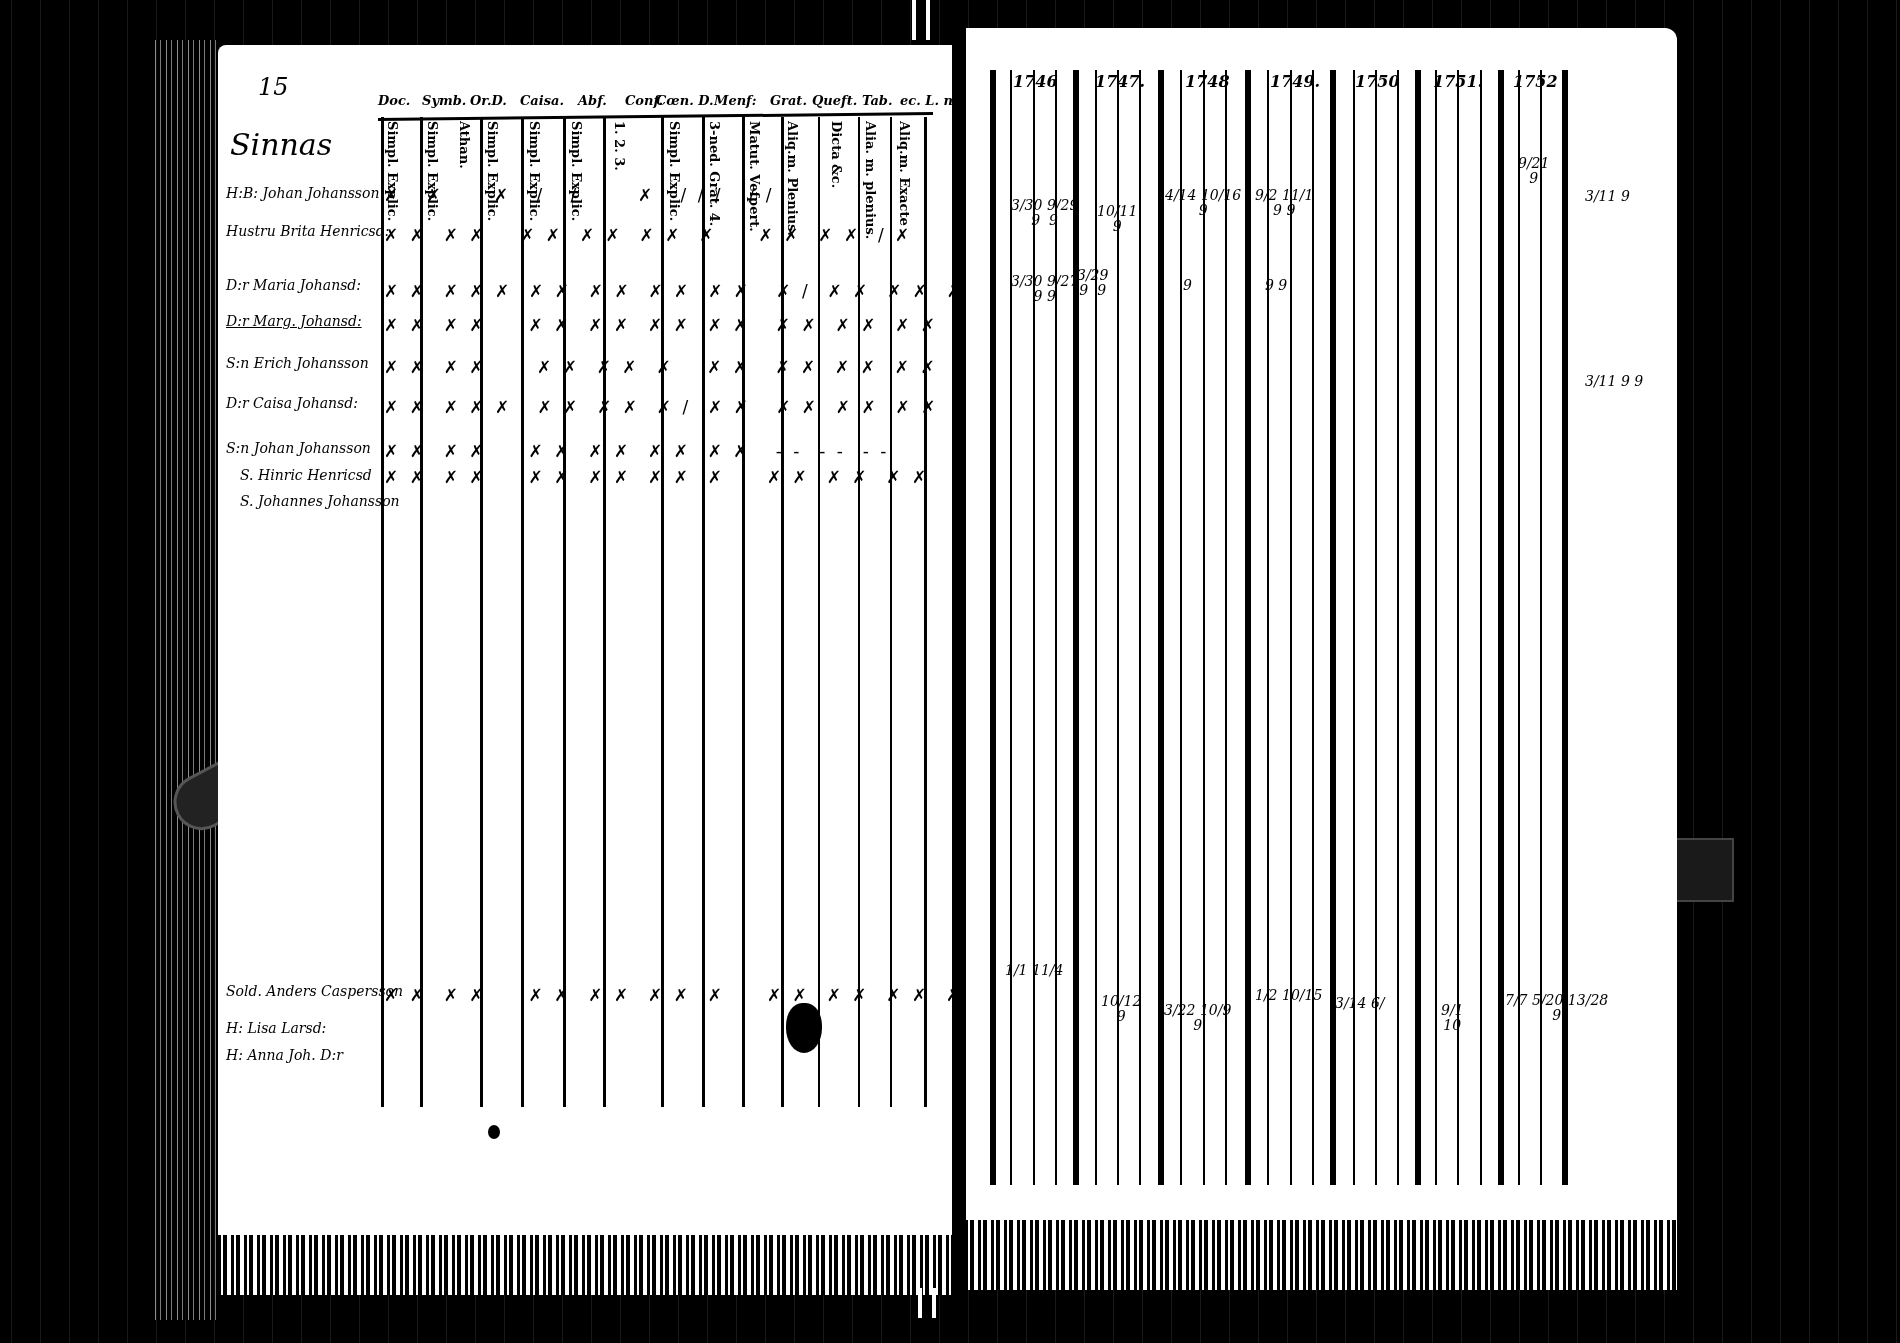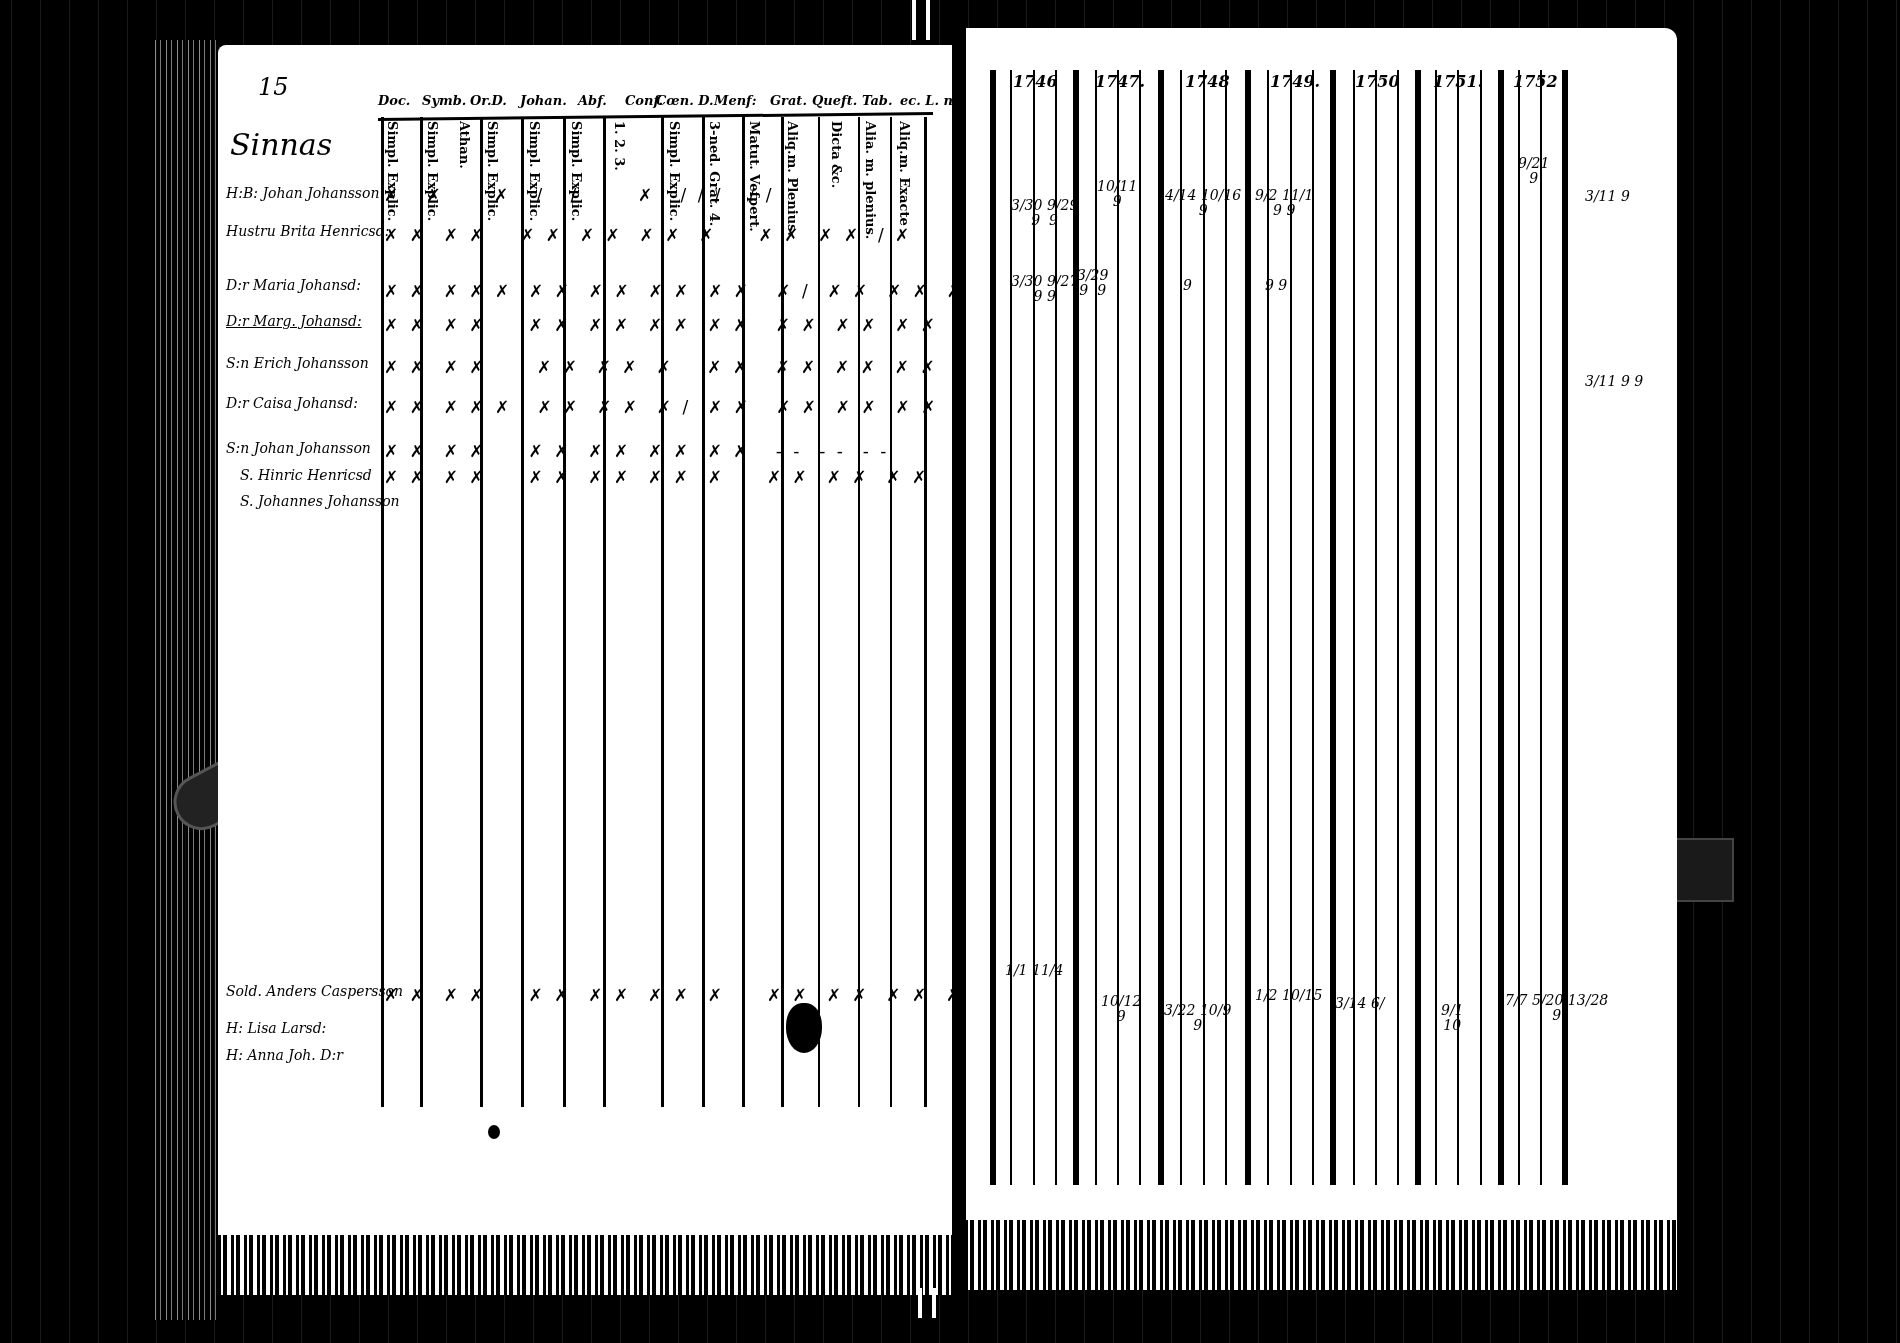--- a/index.html
+++ b/index.html
@@ -54,21 +54,21 @@
 <div class="clasp-r"></div>
 
 <div class="page page-left">
   <div class="page-num">15</div>
   <div class="parish">Sinnas</div>
 
   <div class="group-headers">
     <span style="left:0">Doc.</span>
     <span style="left:44px">Symb.</span>
     <span style="left:92px">Or.D.</span>
-    <span style="left:142px">Johan.</span>
+    <span style="left:142px">Caisa.</span>
     <span style="left:200px">Abf.</span>
     <span style="left:247px">Conf.</span>
     <span style="left:278px">Cœn. D.</span>
     <span style="left:336px">Menf:</span>
     <span style="left:392px">Grat.</span>
     <span style="left:434px">Queft.</span>
     <span style="left:484px">Tab.</span>
     <span style="left:522px">ec. L. n.</span>
   </div>
   <div class="header-rule"></div>
@@ -175,21 +175,21 @@
   <div class="r-line" style="left:470px"></div>
   <div class="r-line" style="left:492px"></div>
   <div class="r-line" style="left:515px"></div>
   <div class="r-line thick" style="left:533px"></div>
   <div class="r-line" style="left:553px"></div>
   <div class="r-line" style="left:575px"></div>
   <div class="r-line thick" style="left:597px"></div>
 
   <div class="entry" style="left:46px;top:170px;white-space:pre">3/30 9/29
 9  9</div>
-  <div class="entry" style="left:132px;top:151px;white-space:pre">10/11
+  <div class="entry" style="left:132px;top:176px;white-space:pre">10/11
 9</div>
   <div class="entry" style="left:200px;top:160px;white-space:pre">4/14 10/16
 9</div>
   <div class="entry" style="left:290px;top:160px;white-space:pre">9/2 11/1
 9 9</div>
   <div class="entry" style="left:553px;top:128px;white-space:pre">9/21
 9</div>
 
   <div class="entry" style="left:46px;top:246px;white-space:pre">3/30 9/27
 9 9</div>

